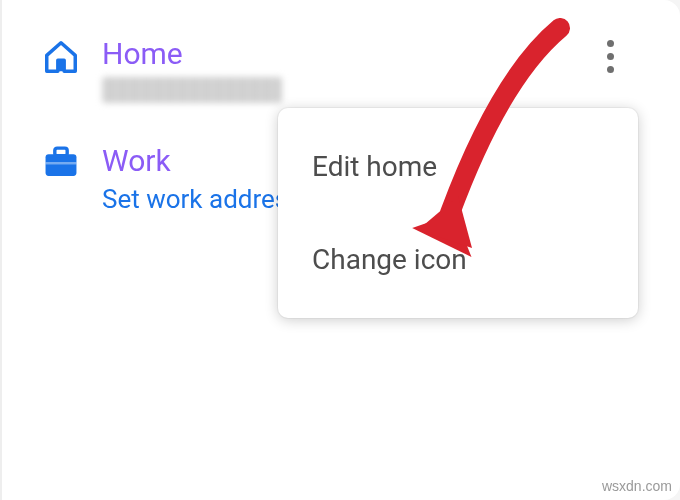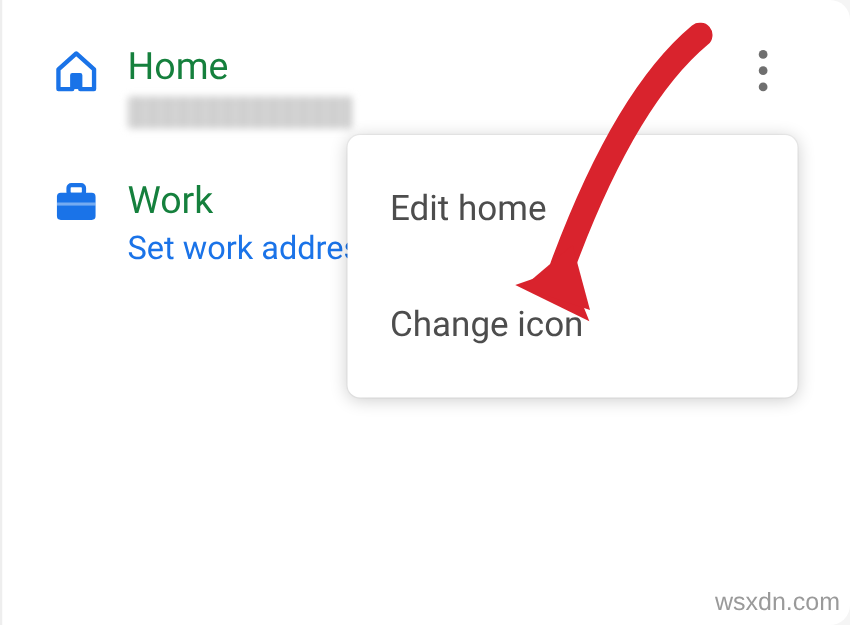--- a/index.html
+++ b/index.html
@@ -31,21 +31,21 @@
     .icon-wrap {
       width: 60px;
       display: flex;
       align-items: flex-start;
       padding-top: 4px;
     }
     .icon-wrap svg { display: block; }
     .text-wrap { flex: 1; padding-top: 2px; }
     .title {
       font-size: 30px;
-      color: #15803d;
+      color: #8b5cf6;
       margin-bottom: 6px;
     }
     .sub-blur {
       width: 180px;
       height: 26px;
       background: repeating-linear-gradient(90deg,#d0d0d0,#d8d8d8 6px,#c9c9c9 6px,#d4d4d4 12px);
       filter: blur(3px);
       border-radius: 3px;
     }
     .link {
@@ -91,21 +91,21 @@
     .arrow {
       position: absolute;
       left: 360px;
       top: 18px;
       pointer-events: none;
     }
     .watermark {
       position: absolute;
       right: 8px;
       bottom: 6px;
-      font-size: 20px;
+      font-size: 14px;
       color: #9a9a9a;
       font-family: Arial, sans-serif;
     }
   </style>
 </head>
 <body>
 
 <div class="panel">
 
   <div class="row">

